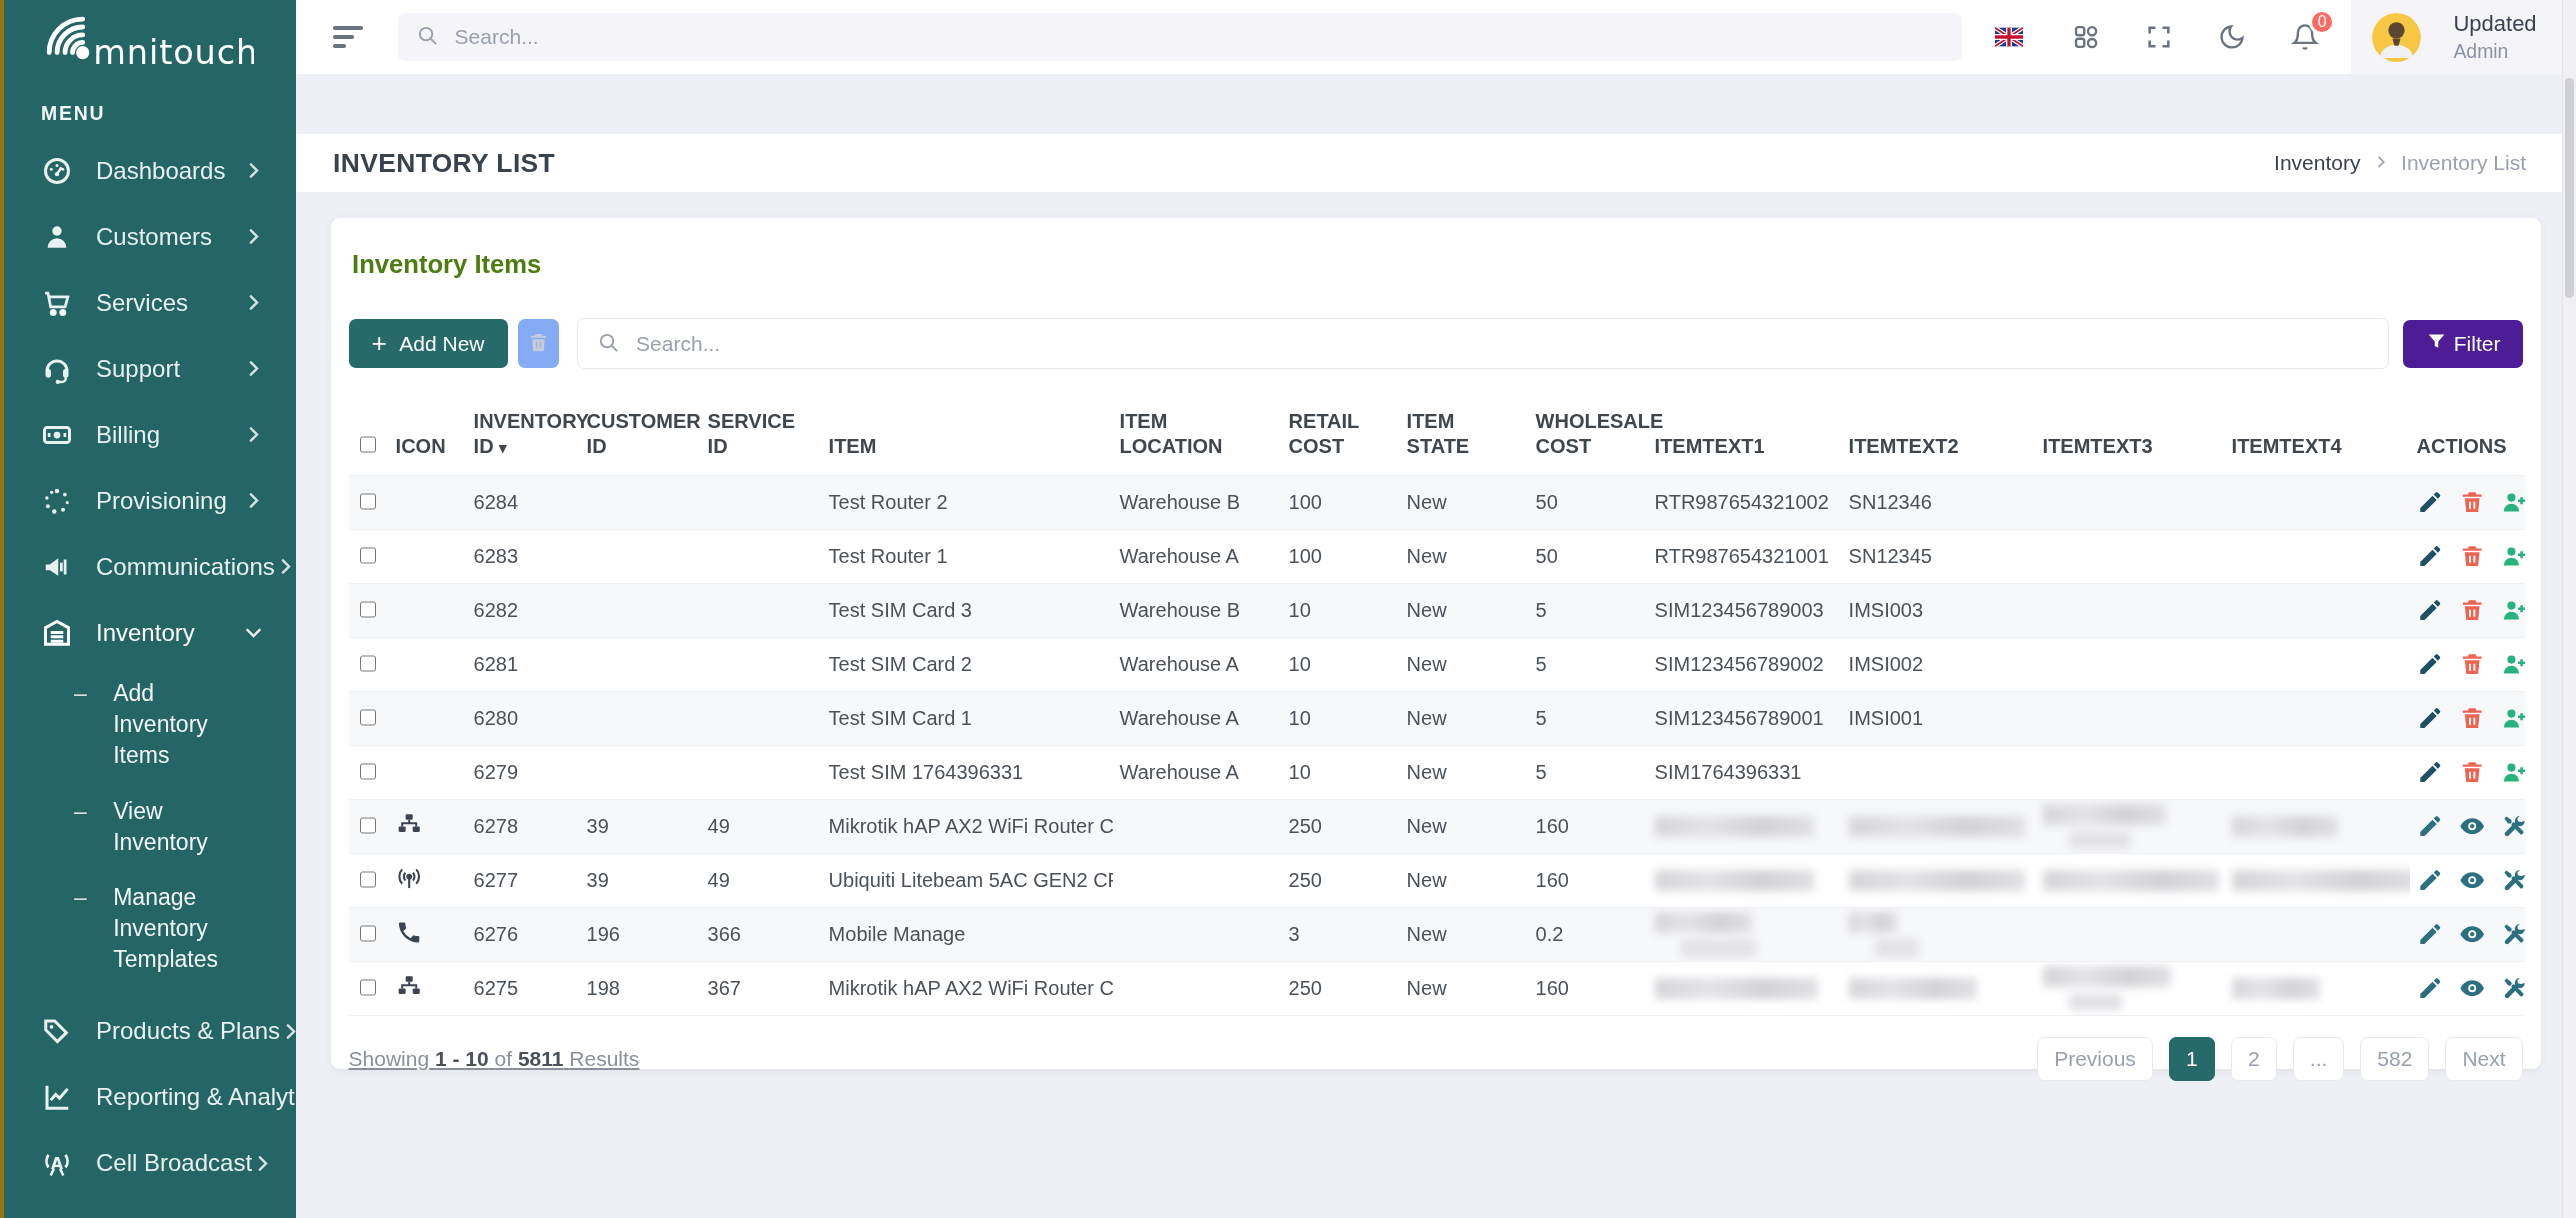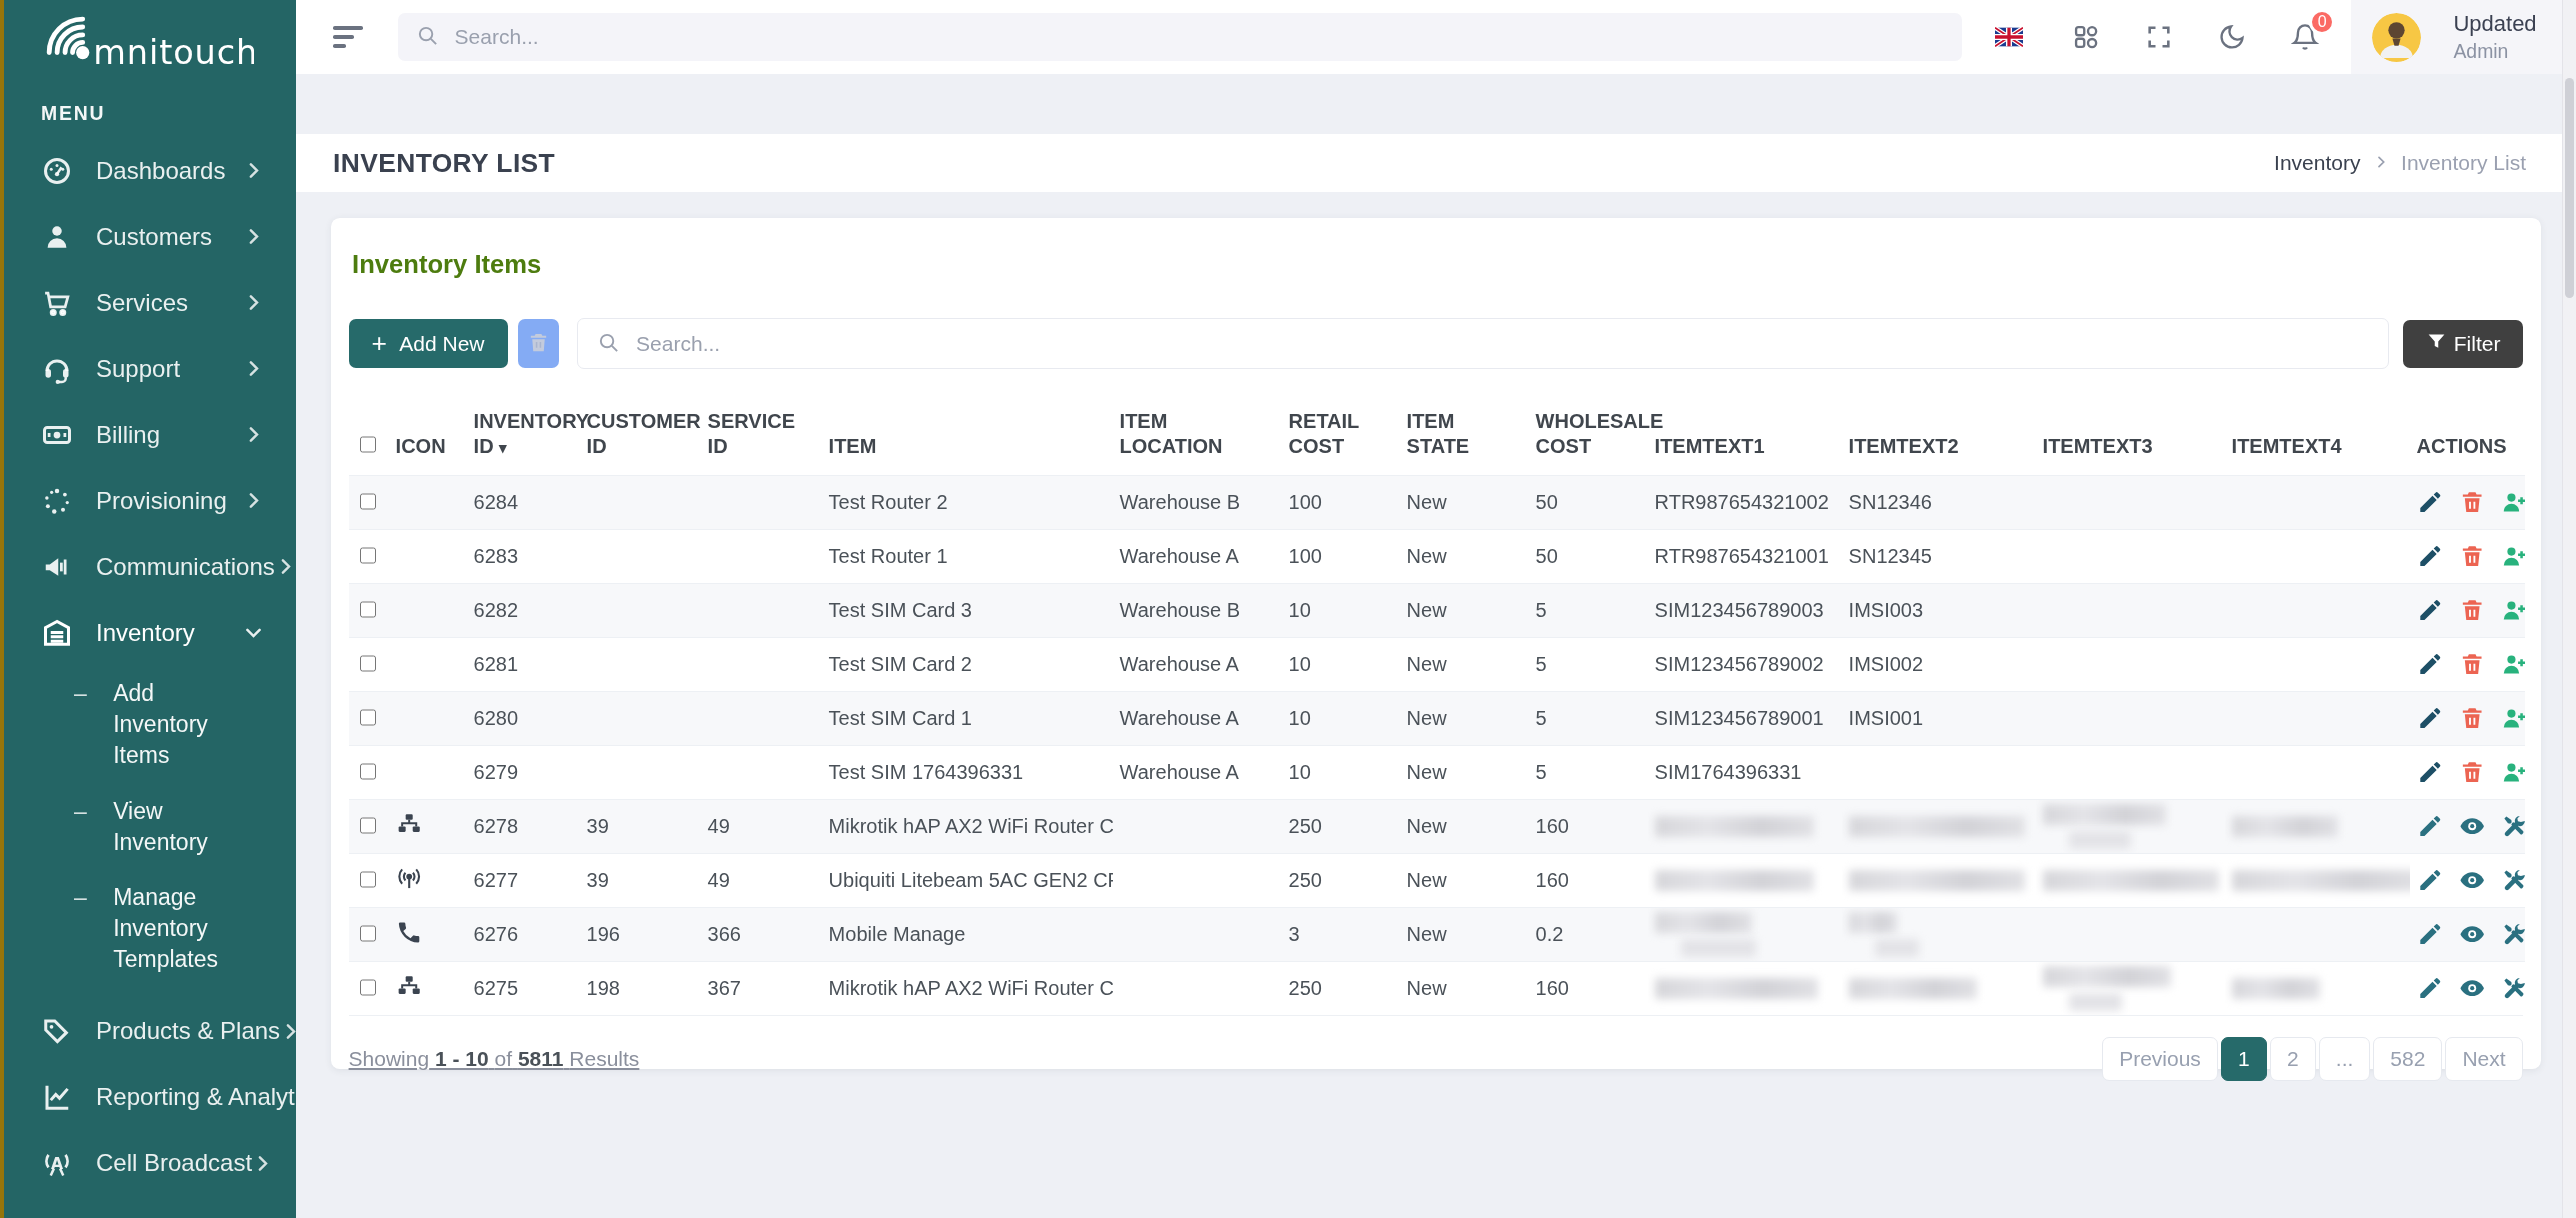--- a/index.html
+++ b/index.html
@@ -54,40 +54,40 @@
   #card-title{font-size:25.6px;font-weight:600;color:#4d7c0f;margin:32px 0 0 3.5px;}
   .toolbar{display:flex;align-items:center;margin-top:39px;}
   .btn-add{height:49px;padding:0 23px;background:#266a6a;color:#fff;border-radius:7px;font-size:21px;display:flex;align-items:center;gap:12.3px;cursor:pointer;border:none;}
   .plus{font-size:26.4px;line-height:1;}
   .btn-del{width:41px;height:49px;margin-left:10.6px;background:#84abf4;border-radius:7px;display:flex;align-items:center;justify-content:center;color:#c3cbdc;cursor:pointer;border:none;}
   .btn-del svg{width:23px;height:23px;}
   .card-search{flex:1;margin-left:17.6px;height:51px;border:1.8px solid #e8eaf0;border-radius:7px;display:flex;align-items:center;padding:0 19.4px;background:#fff;color:#9aa0ae;box-sizing:border-box;}
   .card-search svg{width:23px;height:23px;flex:none;}
   .card-search input{border:none;outline:none;background:transparent;font-size:21px;margin-left:14px;width:100%;color:#4a5158;font-family:"Liberation Sans",sans-serif;}
   .card-search input::placeholder{color:#9aa0ae;}
-  .btn-filter{margin-left:14px;height:48px;padding:0 23px;background:#404040;color:#fff;border-radius:7px;font-size:21px;display:flex;align-items:center;gap:7px;cursor:pointer;border:none;}
+  .btn-filter{margin-left:14px;height:48px;padding:0 23px;background:#4c1d95;color:#fff;border-radius:7px;font-size:21px;display:flex;align-items:center;gap:7px;cursor:pointer;border:none;}
   .btn-filter svg{width:21px;height:21px;}
   
   table{margin-top:33px;width:2174px;border-collapse:collapse;table-layout:fixed;}
   thead th{font-size:20px;font-weight:bold;color:#40464d;text-align:left;padding:7px 7px 16px 7px;vertical-align:bottom;line-height:1.25;}
   tbody td{font-size:20px;color:#4a5158;height:53px;padding:0 7px;border-top:0.9px solid #edf0f4;vertical-align:middle;white-space:nowrap;overflow:hidden;}
   tr.stripe{background:#f7f8fa;}
   .sort{font-size:15px;margin-left:5.3px;color:#40464d;}
   input[type=checkbox]{width:16.7px;height:16.7px;accent-color:#266a6a;cursor:pointer;}
   .row-ico svg{width:26.4px;height:26.4px;color:#3b4450;}
   .acts{display:flex;align-items:center;gap:16px;}
   .act{width:26.4px;height:26.4px;cursor:pointer;}
   .act svg{width:26.4px;height:26.4px;}
   .red1{height:21px;border-radius:2.6px;background:linear-gradient(90deg,#d6d6da,#e4e4e8,#d2d2d7,#e1e1e5);filter:blur(4.4px);}
   .red2{height:17.6px;border-radius:2.6px;background:#e3e3e7;filter:blur(4.4px);margin-top:6.2px;}
   
   .card-footer{display:flex;align-items:center;justify-content:space-between;margin-top:0;border-top:0.9px solid #edf0f4;padding-top:21px;width:2174px;}
   .showing{font-size:21px;color:#8a8f9c;text-decoration:underline;}
   .showing b{color:#4a5158;}
-  .pager{display:flex;align-items:center;gap:3px;}
+  .pager{display:flex;align-items:center;gap:16px;}
   .page-btn{height:44px;min-width:46px;padding:0 16px;border:1.8px solid #e6e9ef;border-radius:7px;background:#fff;color:#98a0b0;font-size:21px;display:flex;align-items:center;justify-content:center;cursor:pointer;box-sizing:border-box;}
   .page-btn.active{background:#266a6a;border-color:#266a6a;color:#fff;}
 </style>
 </head>
 <body>
 
 <div id="app">
   <div id="edge-strip"></div>
 
   <aside id="sidebar">

